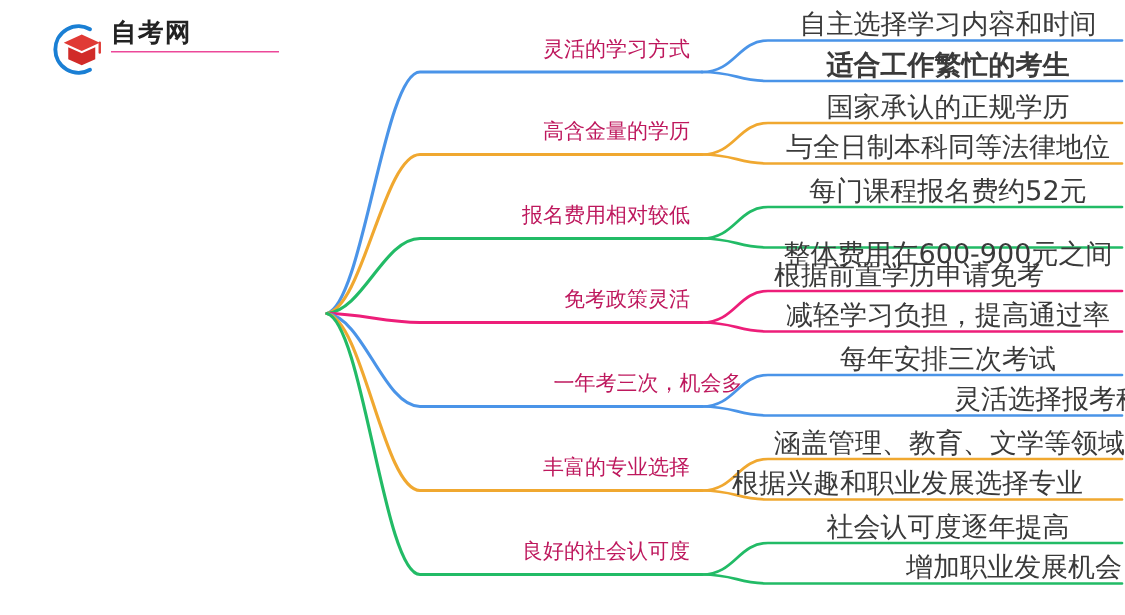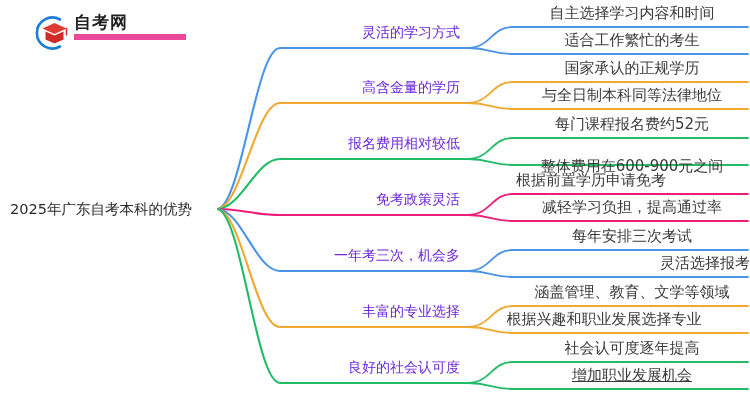--- a/index.html
+++ b/index.html
@@ -41,21 +41,21 @@
     width: 112px;
   }
   .logo-title {
     font-family: "DejaVu Sans", "Liberation Sans", sans-serif;
     font-size: 17px;
     font-weight: bold;
     color: #222222;
     letter-spacing: 1px;
     line-height: 21px;
     padding-bottom: 1px;
-    border-bottom: 6px solid #ec4899;
+    border-bottom: 1px solid #ec4899;
     white-space: nowrap;
   }
   .logo-sub {
     font-family: "Liberation Sans", sans-serif;
     font-size: 9.5px;
     color: #6d6d6d;
     letter-spacing: 0.4px;
     line-height: 14px;
     margin-top: 2px;
     white-space: nowrap;
@@ -76,27 +76,27 @@
     font-family: "DejaVu Sans", "Liberation Sans", sans-serif;
   }
   .root-label {
     font-size: 14.5px;
     color: #2b2b2b;
     left: 10px;
     top: 200px;
   }
   .branch-label {
     font-size: 14px;
-    color: #6d28d9;
+    color: #be185d;
     text-align: right;
     width: 220px;
     left: 240px;
   }
   .leaf-label {
-    font-size: 15px;
+    font-size: 18px;
     color: #3a3a3a;
     left: 520px;
   }
 </style>
 </head>
 <body>
 
 <div id="mindmap-root">
 
   <div class="logo-block">
@@ -212,39 +212,38 @@
                   492 362,
                   512 362
                 L 748 362" fill="none" stroke="#22bb66" stroke-width="1.8" stroke-linecap="round" stroke-linejoin="round"></path>
       <path d="M 468 383
                 C 490 383,
                   492 389,
                   512 389
                 L 748 389" fill="none" stroke="#22bb66" stroke-width="1.8" stroke-linecap="round" stroke-linejoin="round"></path>
     </svg>
 
-  <div class="node-label root-label">2025年广东自考本科的优势</div>
 
   <div id="label-layer">
       <div class="node-label branch-label" style="top: 24px;">灵活的学习方式</div>
       <div class="node-label leaf-label" style="top: 4px; left: 516px; width: 232px; text-align: center;">自主选择学习内容和时间</div>
-      <div class="node-label leaf-label" style="top: 31px; left: 516px; width: 232px; text-align: center;">适合工作繁忙的考生</div>
+      <div class="node-label leaf-label" style="top: 31px; left: 516px; width: 232px; text-align: center; font-weight: bold;">适合工作繁忙的考生</div>
       <div class="node-label branch-label" style="top: 79px;">高含金量的学历</div>
       <div class="node-label leaf-label" style="top: 59px; left: 516px; width: 232px; text-align: center;">国家承认的正规学历</div>
       <div class="node-label leaf-label" style="top: 86px; left: 516px; width: 232px; text-align: center;">与全日制本科同等法律地位</div>
       <div class="node-label branch-label" style="top: 135px;">报名费用相对较低</div>
       <div class="node-label leaf-label" style="top: 115px; left: 516px; width: 232px; text-align: center;">每门课程报名费约52元</div>
       <div class="node-label leaf-label" style="top: 157px; left: 516px; width: 232px; text-align: center;">整体费用在600-900元之间</div>
       <div class="node-label branch-label" style="top: 191px;">免考政策灵活</div>
       <div class="node-label leaf-label" style="top: 171px; left: 516px; width: 232px; text-align: left;">根据前置学历申请免考</div>
       <div class="node-label leaf-label" style="top: 198px; left: 516px; width: 232px; text-align: center;">减轻学习负担，提高通过率</div>
-      <div class="node-label branch-label" style="top: 247px;">一年考三次，机会多</div>
+      <div class="node-label branch-label" style="top: 247px; margin-left: 35px;">一年考三次，机会多</div>
       <div class="node-label leaf-label" style="top: 227px; left: 516px; width: 232px; text-align: center;">每年安排三次考试</div>
       <div class="node-label leaf-label" style="top: 254px; left: 548px; width: 232px; text-align: right;">灵活选择报考科目</div>
       <div class="node-label branch-label" style="top: 303px;">丰富的专业选择</div>
       <div class="node-label leaf-label" style="top: 283px; left: 516px; width: 232px; text-align: center;">涵盖管理、教育、文学等领域</div>
       <div class="node-label leaf-label" style="top: 310px; left: 488px; width: 232px; text-align: center;">根据兴趣和职业发展选择专业</div>
       <div class="node-label branch-label" style="top: 359px;">良好的社会认可度</div>
       <div class="node-label leaf-label" style="top: 339px; left: 516px; width: 232px; text-align: center;">社会认可度逐年提高</div>
-      <div class="node-label leaf-label" style="top: 366px; left: 516px; width: 232px; text-align: center; text-decoration: underline;">增加职业发展机会</div>
+      <div class="node-label leaf-label" style="top: 366px; left: 516px; width: 232px; text-align: right;">增加职业发展机会</div>
     </div>
 
 </div>
 
 </body></html>

